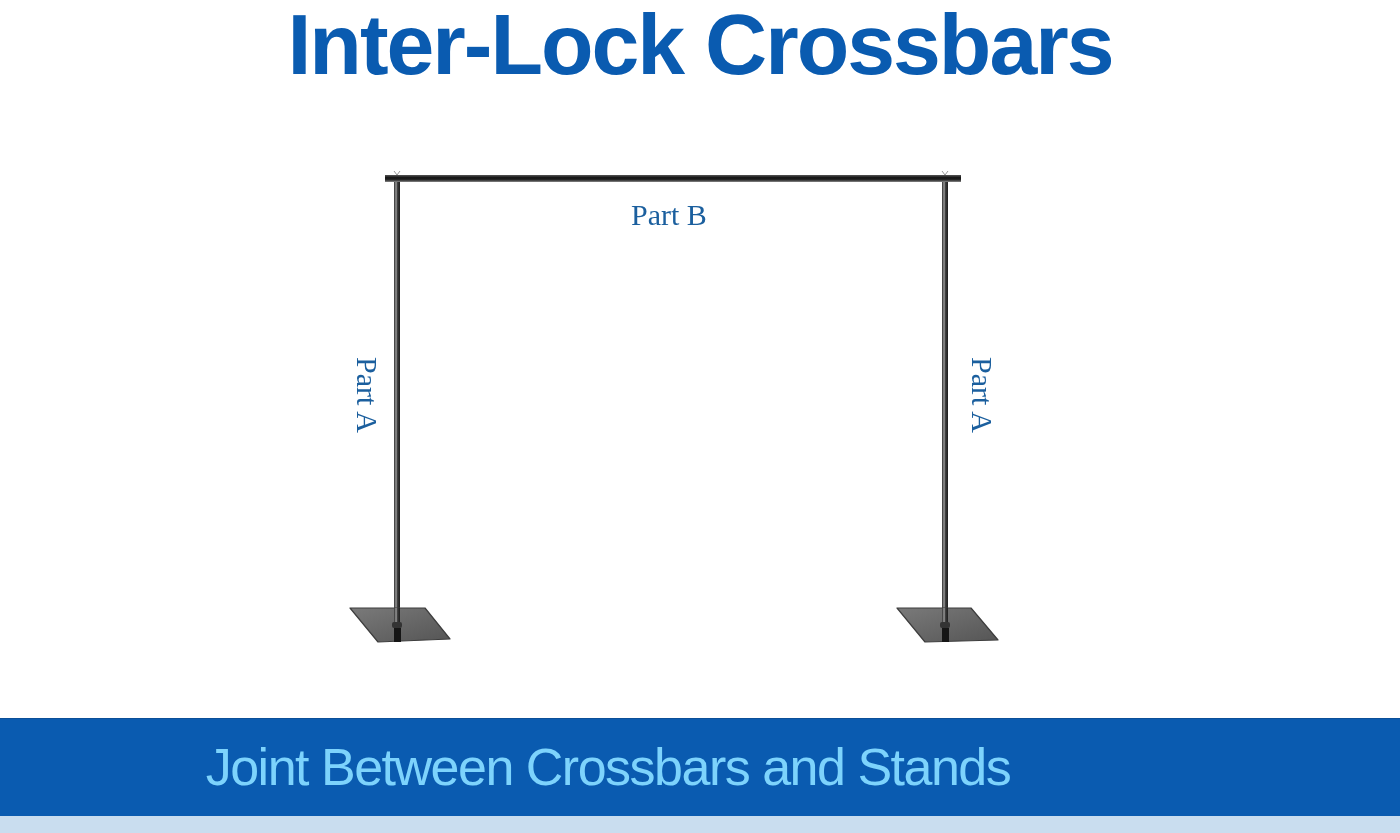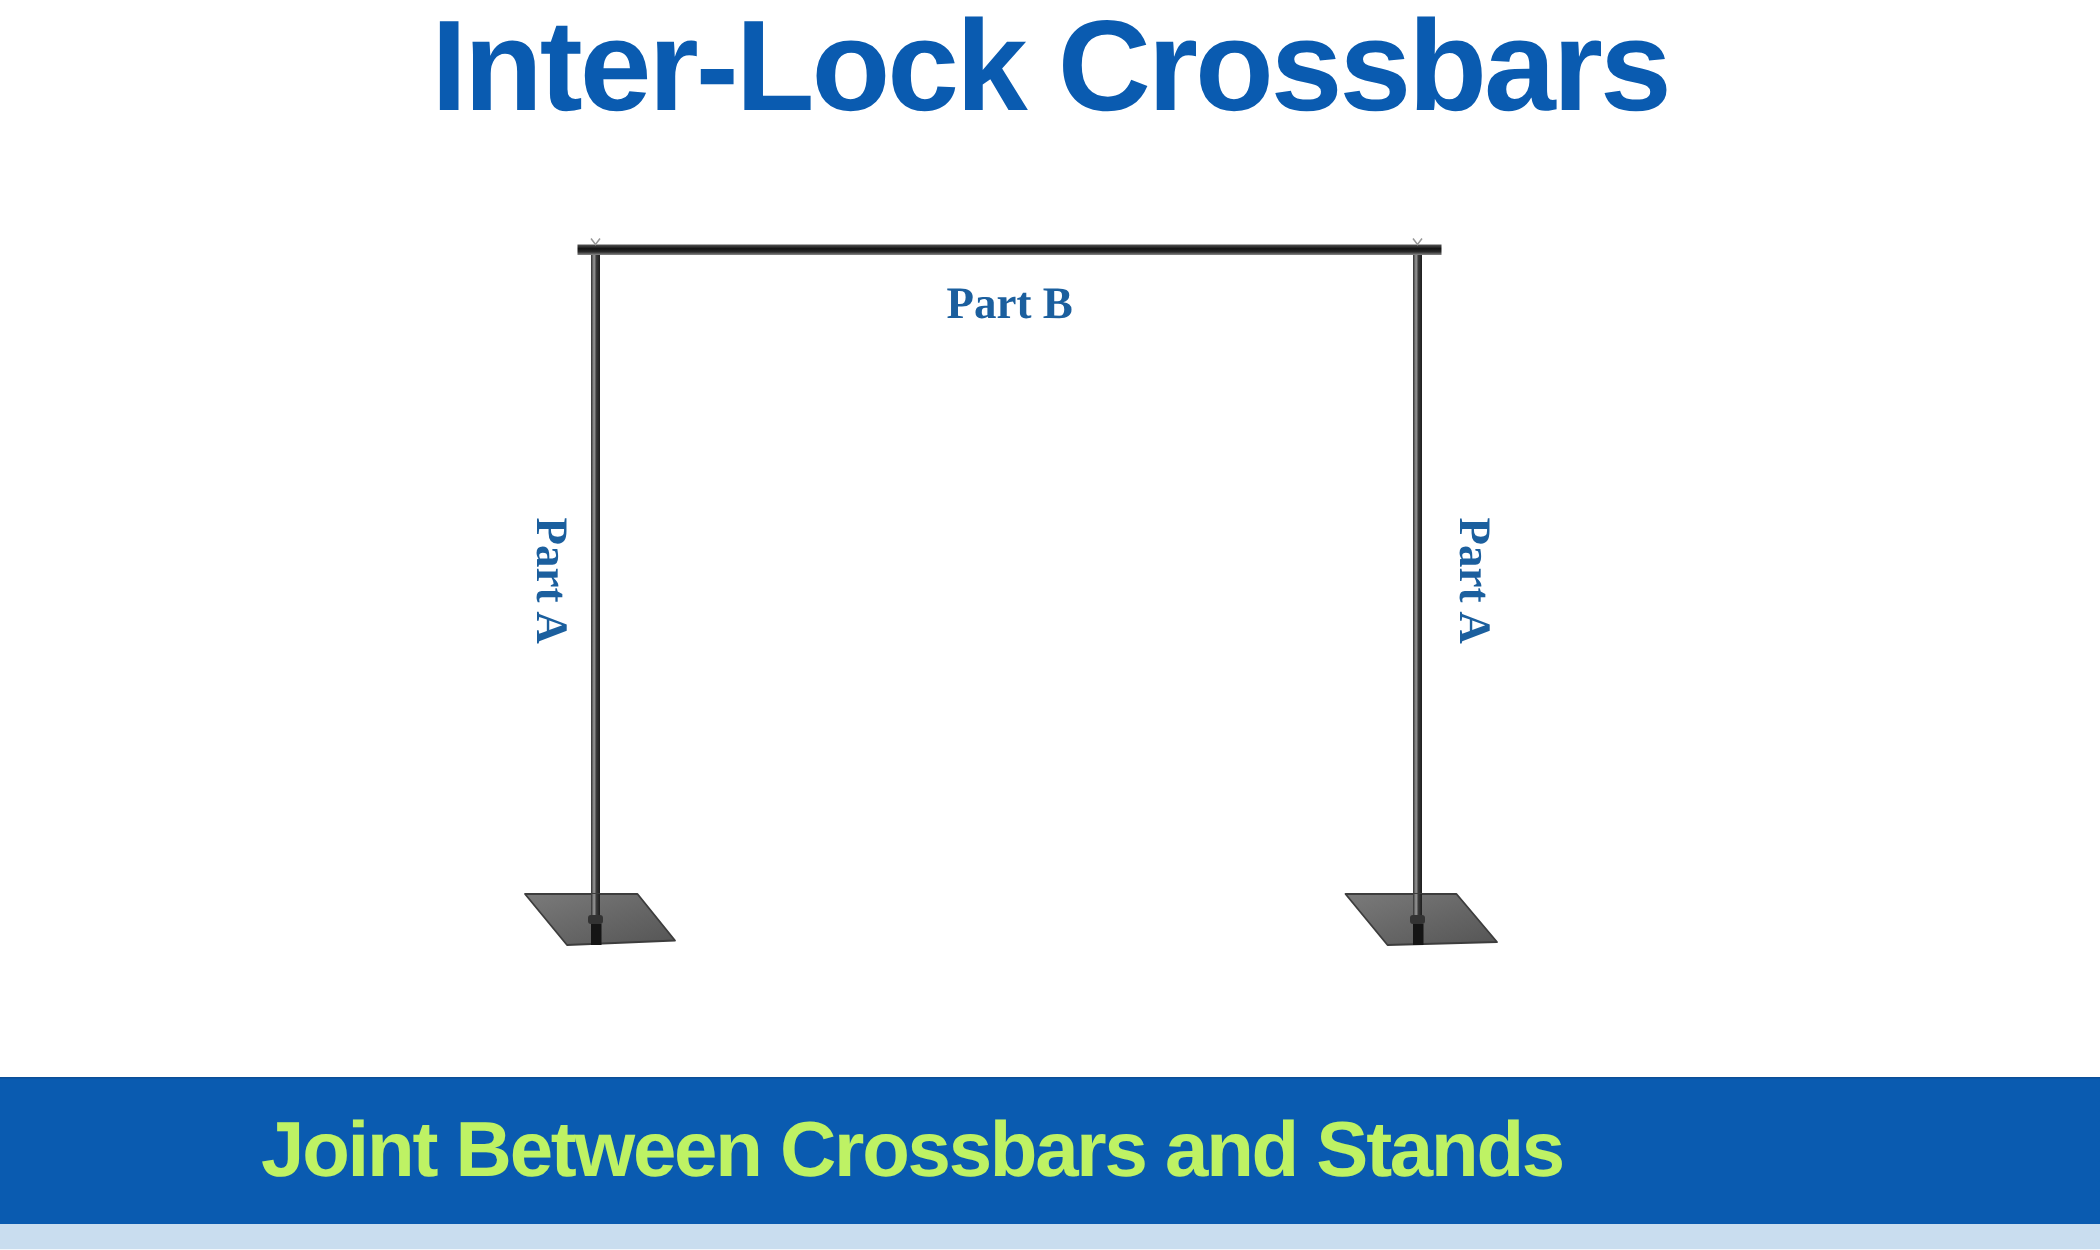--- a/index.html
+++ b/index.html
@@ -23,24 +23,23 @@
       font-family: "Liberation Sans", sans-serif;
       font-weight: bold;
       font-size: 86px;
       letter-spacing: -2px;
       color: #0a5bb0;
       line-height: 100px;
     }
     .diagram {
       position: absolute;
       left: 330px;
-      top: 128px;
+      top: 140px;
       width: 700px;
       height: 560px;
-      font-weight: bold;
     }
     .diagram svg {
       position: absolute;
       left: 0;
       top: 0;
     }
     .label {
       position: absolute;
       font-family: "Liberation Serif", serif;
       color: #1b5f9e;
@@ -75,23 +74,23 @@
       border-bottom: 1px solid #0c4f98;
     }
     .banner-text {
       position: absolute;
       left: 0;
       top: 0;
       width: 1216px;
       height: 97px;
       line-height: 97px;
       text-align: center;
-      color: #bef264;
+      color: #7dd3fc;
       font-family: "Liberation Sans", sans-serif;
-      font-weight: bold;
+      font-weight: normal;
       font-size: 52px;
       letter-spacing: -1.5px;
     }
     .footer-strip {
       position: absolute;
       left: 0;
       top: 816px;
       width: 1400px;
       height: 17px;
       background: #c9ddef;

